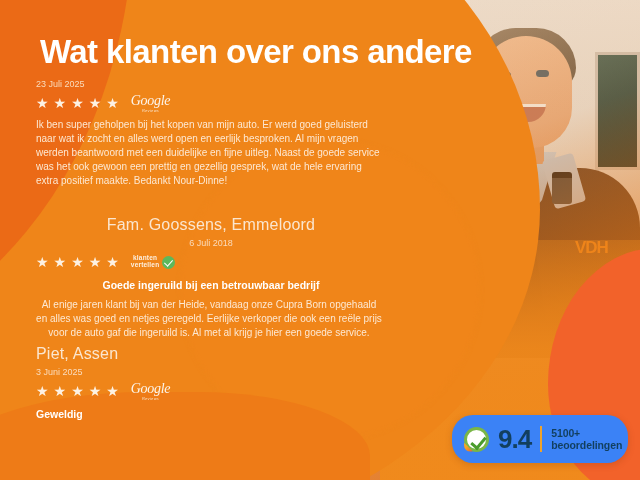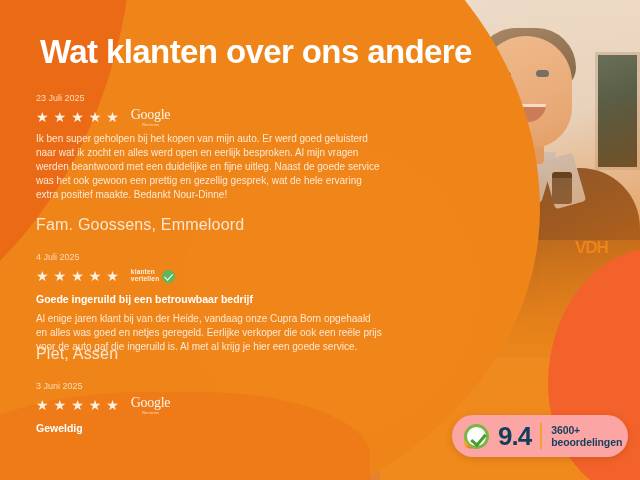--- a/index.html
+++ b/index.html
@@ -174,39 +174,40 @@
   .content { position:absolute; inset:0; z-index:8; }
 
   .page-title {
     position:absolute; left:40px; top:33px;
     font-size:33px; font-weight:bold; color:#ffffff;
     letter-spacing:-0.6px; white-space:nowrap;
   }
 
   .review { position:absolute; left:36px; width:350px; }
   .r1 { top:76px; }
-  .r2 { top:215px; }
+  .r2 { top:215px;text-align:center; }
   .r3 { top:344px; }
 
   .rev-name {
     font-size:16px; color:#fbe6cf; font-weight:400;
     letter-spacing:.2px; line-height:20px;
   }
   .rev-date {
-    font-size:9px; color:#fadcbd; line-height:14px; margin-top:15px;
+    font-size:9px; color:#fadcbd; line-height:14px; margin-top:1px;
   }
   .rev-meta {
     display:flex; align-items:center; gap:10px; margin-top:3px; height:18px;
   }
   .stars { display:flex; gap:3px; font-size:14px; color:#fdf1e2; line-height:14px; letter-spacing:2px; }
   .stars span { display:inline-block; }
 
   .google-badge {
     display:flex; flex-direction:column; align-items:center; justify-content:center;
     line-height:1;
+    font-style:italic;
   }
   .google-word {
     font-size:14px; color:#fdf4ea; letter-spacing:-.3px;
     font-family:"Liberation Serif", serif; font-weight:400;
   }
   .google-sub { font-size:4px; color:#fae3c9; letter-spacing:.3px; margin-top:1px;}
 
   .kv-badge { display:flex; align-items:center; gap:3px; }
   .kv-words { display:flex; flex-direction:column; line-height:1.05;}
   .kv-words span { font-size:6.5px; color:#fdf0e0; font-weight:bold; letter-spacing:.2px;}
@@ -225,21 +226,21 @@
     color:#ffffff; line-height:14px;
   }
   .rev-body {
     margin-top:6px; font-size:10px; color:#fde8d2;
     line-height:14px; max-width:346px;
   }
 
   
   .rating-pill {
     position:absolute; left:452px; top:415px;
-    width:176px; height:42px; background:#fca5a5;
+    width:176px; height:48px; background:#3b82f6;
     border-radius:21px; display:flex; align-items:center;
     padding:17px 12px; gap:9px;
     box-shadow:0 2px 7px rgba(120,50,0,.22);
     z-index:12;
   }
   .kv-logo {
     width:25px; height:25px; border-radius:50%; flex:none;
     background:#ffffff; position:relative;
     border:3px solid #7ab648;
   }
@@ -326,21 +327,21 @@
         <div class="google-badge">
           <div class="google-word">Google</div>
           <div class="google-sub">Reviews</div>
         </div>
       </div>
       <div class="rev-body">Ik ben super geholpen bij het kopen van mijn auto. Er werd goed geluisterd naar wat ik zocht en alles werd open en eerlijk besproken. Al mijn vragen werden beantwoord met een duidelijke en fijne uitleg. Naast de goede service was het ook gewoon een prettig en gezellig gesprek, wat de hele ervaring extra positief maakte. Bedankt Nour-Dinne!</div>
     </div>
 
     <div class="review r2">
       <div class="rev-name">Fam. Goossens, Emmeloord</div>
-      <div class="rev-date">4 Juli 2025</div>
+      <div class="rev-date">6 Juli 2018</div>
       <div class="rev-meta">
         <div class="stars">
           <span>★</span>
           <span>★</span>
           <span>★</span>
           <span>★</span>
           <span>★</span>
         </div>
         <div class="kv-badge">
           <div class="kv-words">
@@ -371,19 +372,19 @@
         </div>
       </div>
       <div class="rev-title">Geweldig</div>
     </div>
 
     <div class="rating-pill">
       <div class="kv-logo"></div>
       <div class="rating-score">9.4</div>
       <div class="rating-div"></div>
       <div class="rating-txt">
-        <span>3600+</span>
+        <span>5100+</span>
         <span>beoordelingen</span>
       </div>
     </div>
 
   </div>
 </div>
 
 </body></html>

